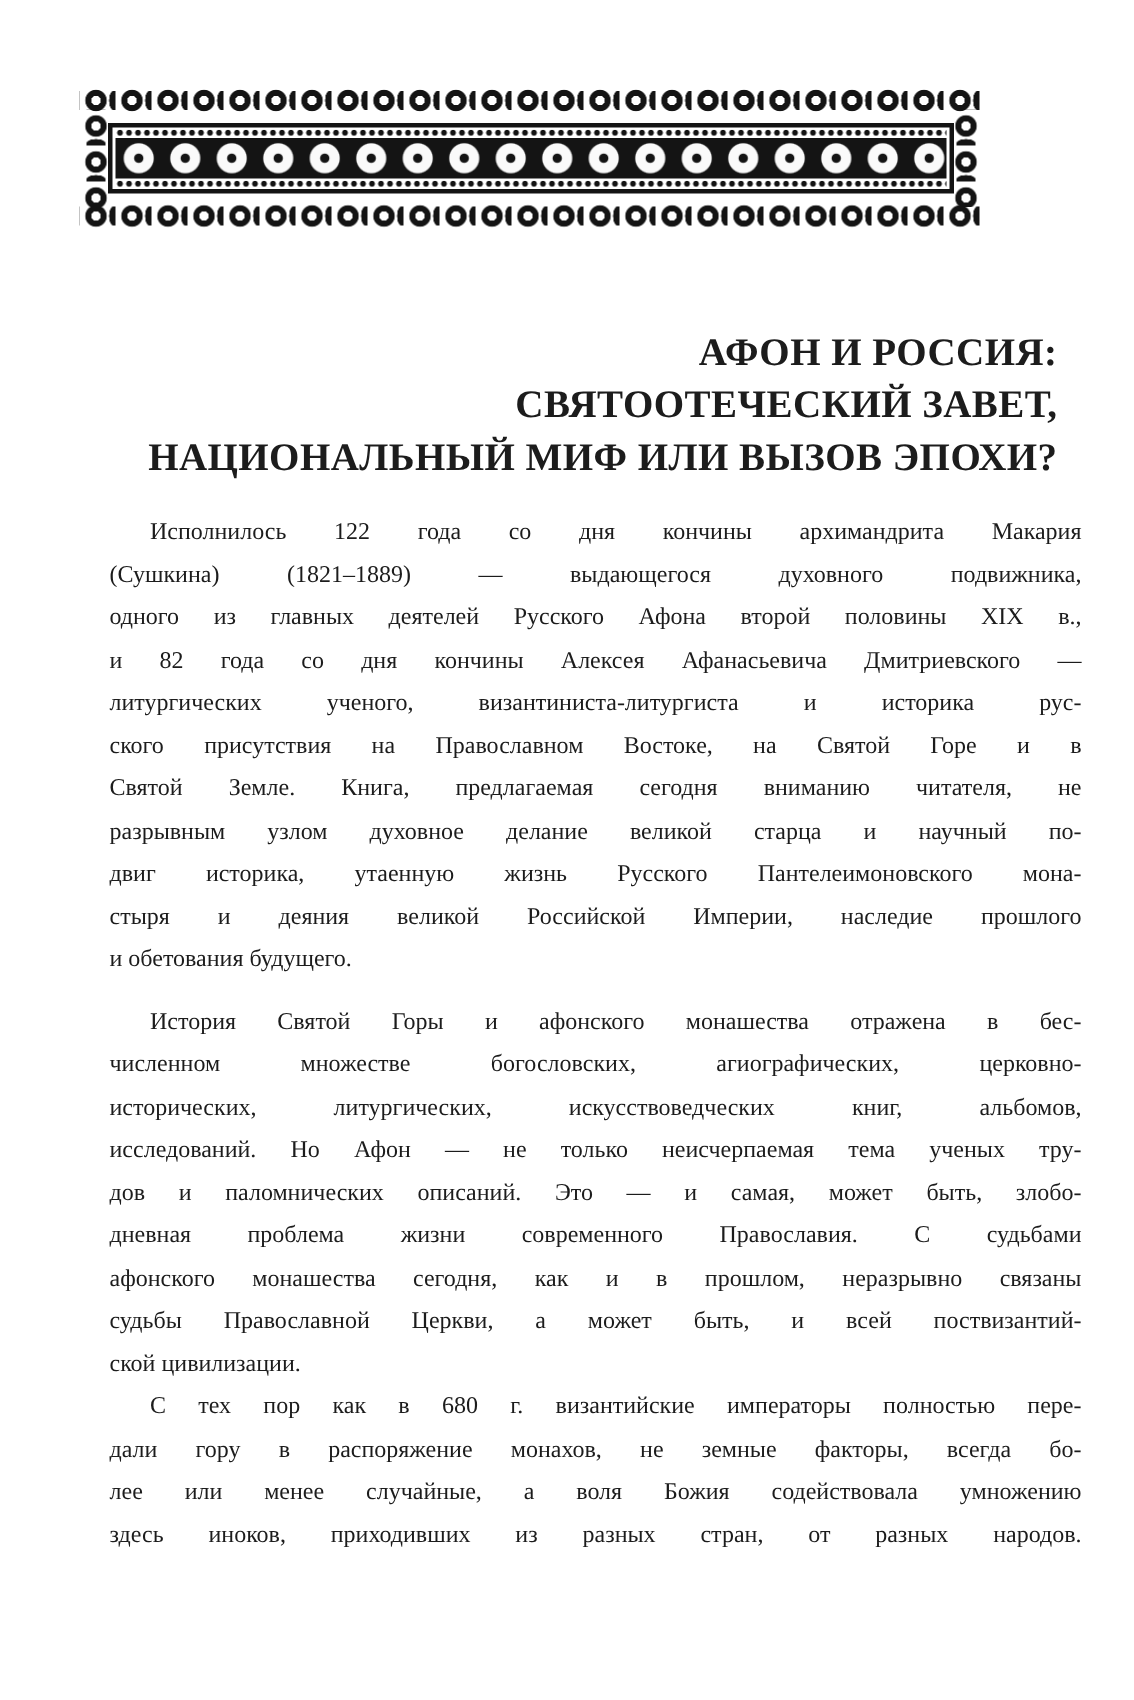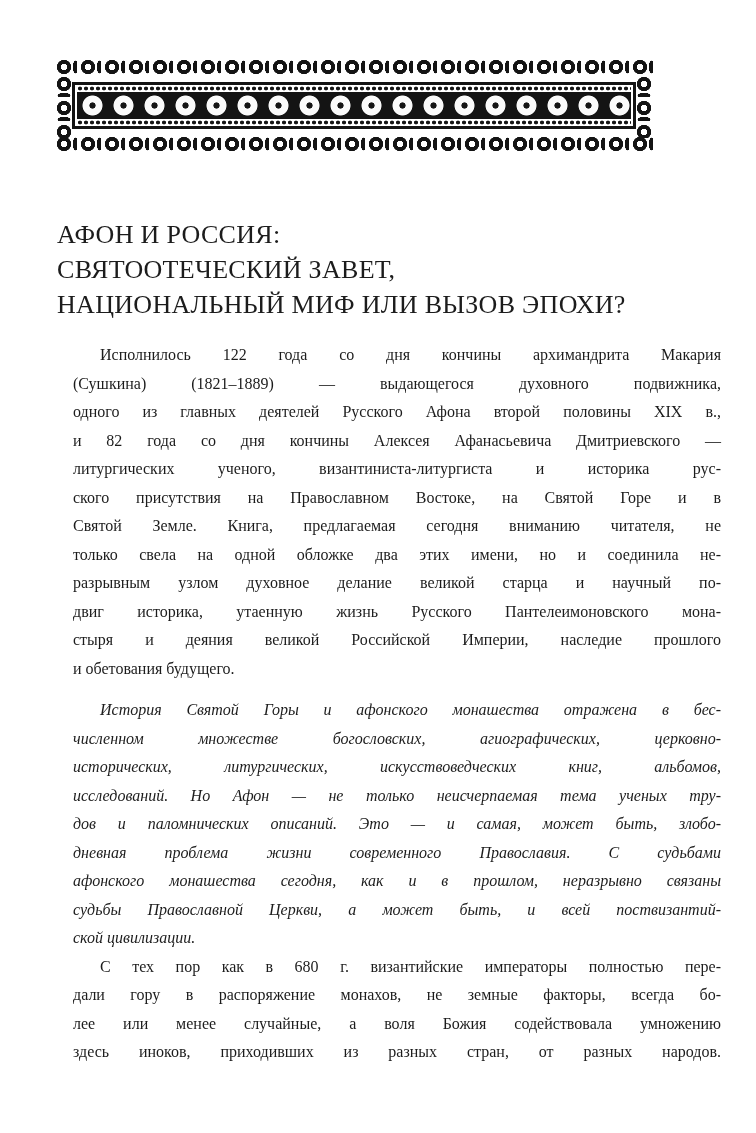--- a/index.html
+++ b/index.html
@@ -81,40 +81,40 @@
     position: absolute;
     left: 57px;
     top: 217px;
     width: 648px;
     margin: 0;
     font-size: 26px;
     font-weight: 400;
     line-height: 35px;
     letter-spacing: 0.3px;
   }
-  .title .line { text-align: left; }
+  .title .line { text-align: right; font-weight: bold; }
 
   
   .body-text {
     position: absolute;
     left: 73px;
     top: 341px;
     width: 648px;
     font-size: 16px;
     line-height: 28.5px;
   }
   .para .line {
     text-align: justify;
     text-align-last: justify;
     text-justify: inter-word;
   }
   .para .line:first-child { text-indent: 27px; }
   .para .line:last-child { text-align-last: left; }
   .para.justify-last .line:last-child { text-align-last: justify; }
-  .para-gap { margin-top: 13px; font-style: italic; }
+  .para-gap { margin-top: 13px; }
 </style>
 </head>
 <body>
 
 <div class="page">
 
   <div class="ornament">
     <div class="bead bead-top"></div>
     <div class="bead bead-bottom"></div>
     <div class="bead bead-left"></div>
@@ -134,21 +134,20 @@
 
   <div class="body-text">
     <div class="para">
         <div class="line">Исполнилось 122 года со дня кончины архимандрита Макария</div>
         <div class="line">(Сушкина) (1821–1889) — выдающегося духовного подвижника,</div>
         <div class="line">одного из главных деятелей Русского Афона второй половины XIX в.,</div>
         <div class="line">и 82 года со дня кончины Алексея Афанасьевича Дмитриевского —</div>
         <div class="line">литургических ученого, византиниста-литургиста и историка рус-</div>
         <div class="line">ского присутствия на Православном Востоке, на Святой Горе и в</div>
         <div class="line">Святой Земле. Книга, предлагаемая сегодня вниманию читателя, не</div>
-        <div class="line">только свела на одной обложке два этих имени, но и соединила не-</div>
         <div class="line">разрывным узлом духовное делание великой старца и научный по-</div>
         <div class="line">двиг историка, утаенную жизнь Русского Пантелеимоновского мона-</div>
         <div class="line">стыря и деяния великой Российской Империи, наследие прошлого</div>
         <div class="line">и обетования будущего.</div>
       </div>
     <div class="para para-gap">
         <div class="line">История Святой Горы и афонского монашества отражена в бес-</div>
         <div class="line">численном множестве богословских, агиографических, церковно-</div>
         <div class="line">исторических, литургических, искусствоведческих книг, альбомов,</div>
         <div class="line">исследований. Но Афон — не только неисчерпаемая тема ученых тру-</div>

